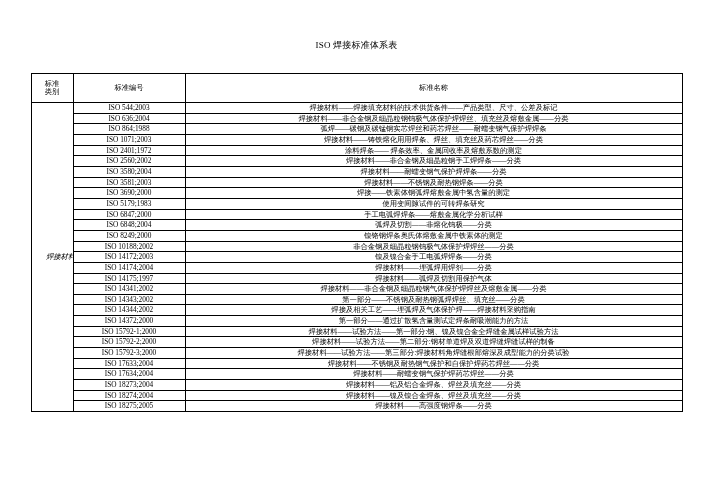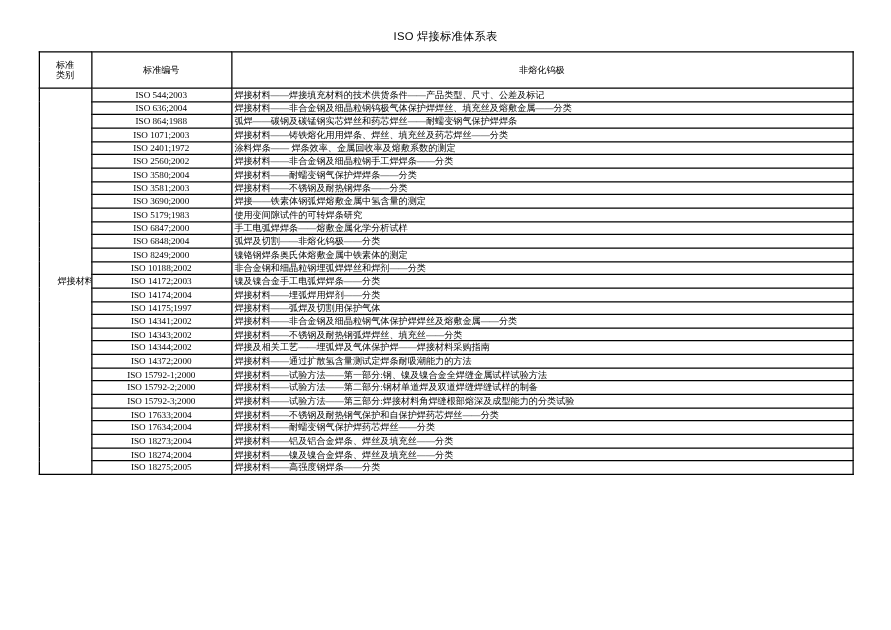--- a/index.html
+++ b/index.html
@@ -17,22 +17,22 @@
   .page {
     position: relative;
     width: 713px;
     height: 504px;
     box-sizing: border-box;
     padding: 0;
   }
   .doc-title {
     text-align: center;
     font-size: 9px;
-    font-family: Liberation Sans, sans-serif;
-    margin: 0;
+    font-family: Liberation Serif, serif;
+    margin: 16px;
     padding-top: 23px;
     padding-bottom: 5px;
     letter-spacing: 0.2px;
   }
   table.std-table {
     border-collapse: collapse;
     margin: 0 auto;
     width: 651px;
     table-layout: fixed;
   }
@@ -56,34 +56,35 @@
   .col-num { width: 112px; }
   .col-name { width: 497px; }
 
   td.cat-cell {
     text-align: right;
     vertical-align: middle;
     font-size: 8px;
     letter-spacing: 0;
     line-height: 1.5;
     padding: 0;
+    font-style: italic;
   }
   td.cat-cell .vtxt {
     display: block;
     width: 12px;
     margin: 0 auto;
     word-break: break-all;
     line-height: 1.45;
   }
   td.num-cell {
     text-align: center;
     padding-left: 6px;
   }
   td.name-cell {
-    text-align: left;
+    text-align: center;
     padding-left: 3px;
   }
   .hdr-two-line {
     line-height: 1.15;
   }
 </style>
 </head>
 <body>
 
 <div class="page">
@@ -95,21 +96,21 @@
       <col class="col-num">
       <col class="col-name">
     </colgroup>
     <thead>
       <tr>
         <th class="hdr hdr-two-line">
           <div>标准</div>
           <div>类别</div>
         </th>
         <th class="hdr">标准编号</th>
-        <th class="hdr">非熔化钨极</th>
+        <th class="hdr">标准名称</th>
       </tr>
     </thead>
     <tbody id="tbody">
         <tr>
           <td class="cat-cell" rowspan="29">
             <span class="vtxt">焊接材料</span>
           </td>
           <td class="num-cell">ISO 544;2003</td>
           <td class="name-cell">焊接材料——焊接填充材料的技术供货条件——产品类型、尺寸、公差及标记</td>
         </tr>
@@ -156,49 +157,49 @@
         <tr>
           <td class="num-cell">ISO 6848;2004</td>
           <td class="name-cell">弧焊及切割——非熔化钨极——分类</td>
         </tr>
         <tr>
           <td class="num-cell">ISO 8249;2000</td>
           <td class="name-cell">镍铬钢焊条奥氏体熔敷金属中铁素体的测定</td>
         </tr>
         <tr>
           <td class="num-cell">ISO 10188;2002</td>
-          <td class="name-cell">非合金钢和细晶粒钢埋弧焊焊丝和焊剂——分类</td>
+          <td class="name-cell">非合金钢及细晶粒钢钨极气体保护焊焊丝——分类</td>
         </tr>
         <tr>
           <td class="num-cell">ISO 14172;2003</td>
           <td class="name-cell">镍及镍合金手工电弧焊焊条——分类</td>
         </tr>
         <tr>
           <td class="num-cell">ISO 14174;2004</td>
           <td class="name-cell">焊接材料——埋弧焊用焊剂——分类</td>
         </tr>
         <tr>
           <td class="num-cell">ISO 14175;1997</td>
           <td class="name-cell">焊接材料——弧焊及切割用保护气体</td>
         </tr>
         <tr>
           <td class="num-cell">ISO 14341;2002</td>
           <td class="name-cell">焊接材料——非合金钢及细晶粒钢气体保护焊焊丝及熔敷金属——分类</td>
         </tr>
         <tr>
           <td class="num-cell">ISO 14343;2002</td>
-          <td class="name-cell">焊接材料——不锈钢及耐热钢弧焊焊丝、填充丝——分类</td>
+          <td class="name-cell">第一部分——不锈钢及耐热钢弧焊焊丝、填充丝——分类</td>
         </tr>
         <tr>
           <td class="num-cell">ISO 14344;2002</td>
           <td class="name-cell">焊接及相关工艺——埋弧焊及气体保护焊——焊接材料采购指南</td>
         </tr>
         <tr>
           <td class="num-cell">ISO 14372;2000</td>
-          <td class="name-cell">焊接材料——通过扩散氢含量测试定焊条耐吸潮能力的方法</td>
+          <td class="name-cell">第一部分——通过扩散氢含量测试定焊条耐吸潮能力的方法</td>
         </tr>
         <tr>
           <td class="num-cell">ISO 15792-1;2000</td>
           <td class="name-cell">焊接材料——试验方法——第一部分:钢、镍及镍合金全焊缝金属试样试验方法</td>
         </tr>
         <tr>
           <td class="num-cell">ISO 15792-2;2000</td>
           <td class="name-cell">焊接材料——试验方法——第二部分:钢材单道焊及双道焊缝焊缝试样的制备</td>
         </tr>
         <tr>

